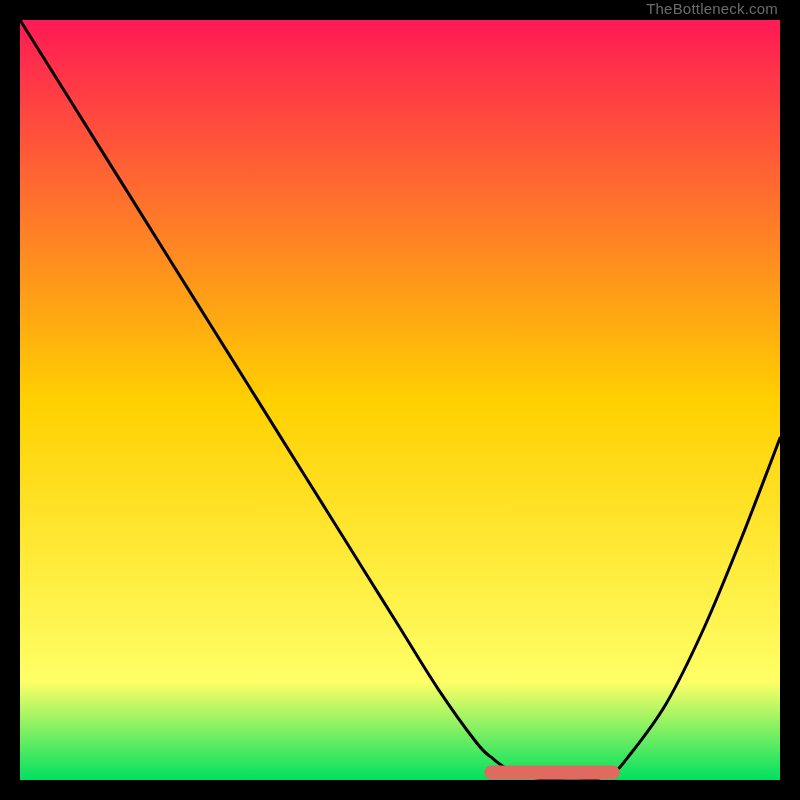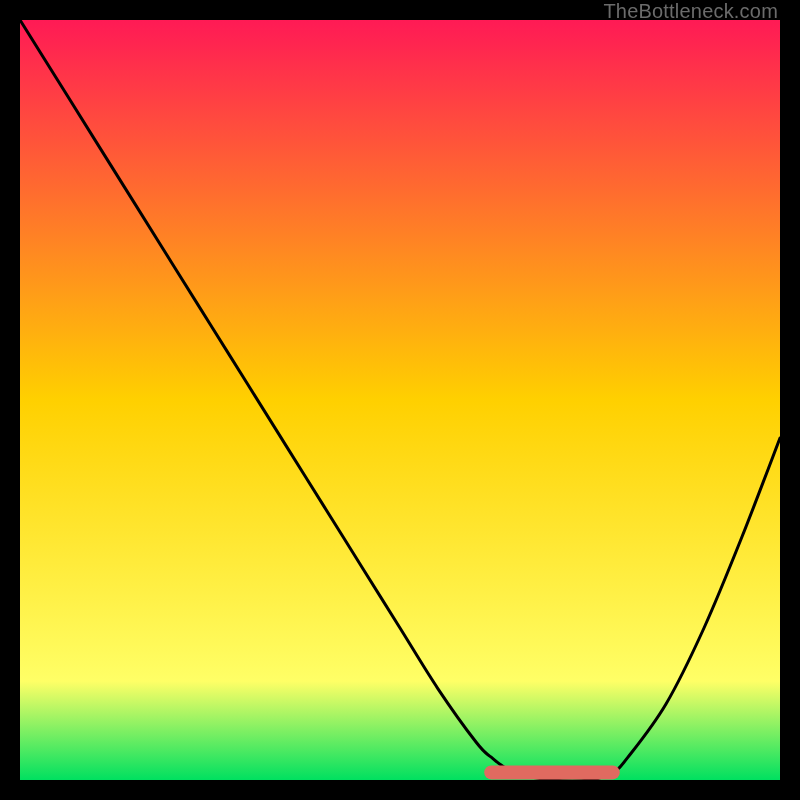--- a/index.html
+++ b/index.html
@@ -1,18 +1,18 @@
 <!DOCTYPE html>
 <html><head>
 <meta charset="utf-8">
 <style>
   html,body{margin:0;padding:0;width:800px;height:800px;overflow:hidden;background:#000;font-family:Arial,Helvetica,sans-serif}
   .frame{position:absolute;left:0;top:0;width:800px;height:800px;background:#000}
   .plot{position:absolute;left:20px;top:20px;width:760px;height:760px;overflow:hidden}
-  .attribution{position:absolute;right:22px;top:0;color:#6b6b6b;font-size:20px;font-weight:500;letter-spacing:0.2px}
+  .attribution{position:absolute;right:22px;top:0;color:#6b6b6b;font-size:15px;font-weight:500;letter-spacing:0.2px}
 </style>
 </head>
 <body>
 
 <div class="frame">
   <div class="plot">
     <svg width="760" height="760" viewBox="0 0 760 760">
       <defs>
         <linearGradient id="bg" x1="0" y1="0" x2="0" y2="1">
           <stop offset="0" stop-color="#ff1a55"></stop>

